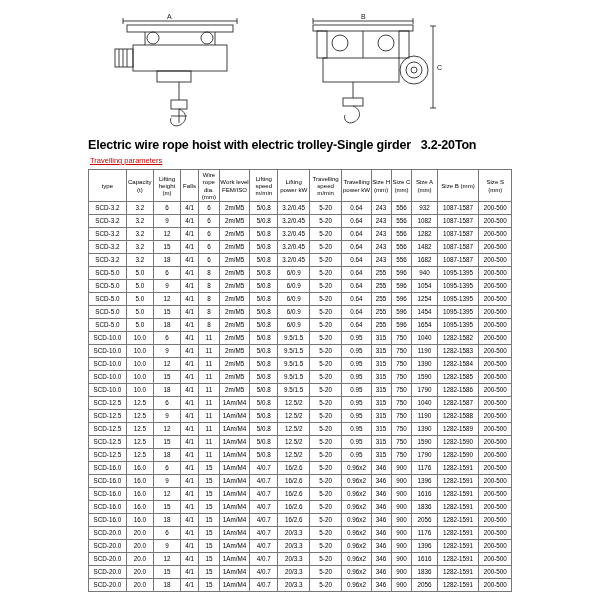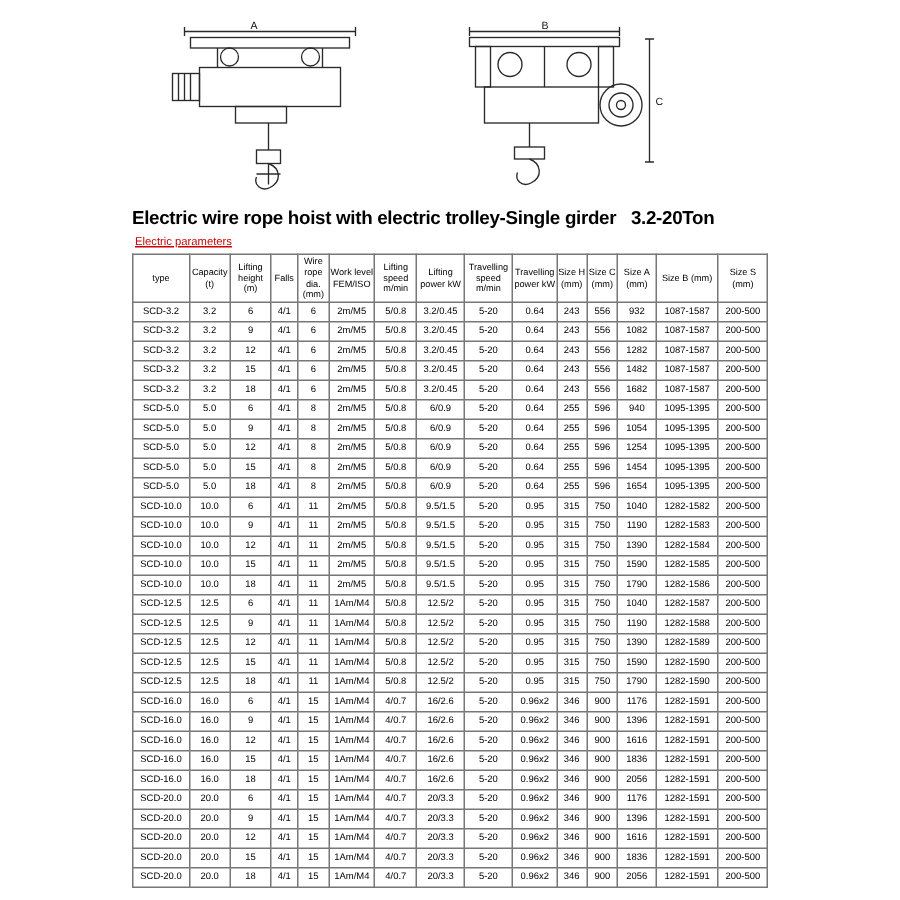--- a/index.html
+++ b/index.html
@@ -74,21 +74,21 @@
       <path d="M70 94 c8 3 9 12 1 16 c-6 3 -11 -2 -9 -7"></path>
       <line x1="150" y1="14" x2="150" y2="96"></line>
       <line x1="147" y1="14" x2="153" y2="14"></line>
         <line x1="147" y1="96" x2="153" y2="96"></line>
       <text x="154" y="58" font-size="7">C</text>
     </svg>
   </div>
 
   <div class="title">Electric wire rope hoist with electric trolley-Single girder   3.2-20Ton</div>
 
-  <div class="subtitle">Electric parameters</div>
+  <div class="subtitle">Travelling parameters</div>
 
   <table class="params">
     <colgroup>
       <col style="width:36px">
         <col style="width:26px">
         <col style="width:26px">
         <col style="width:17px">
       <col style="width:20px">
         <col style="width:29px">
         <col style="width:27px">

